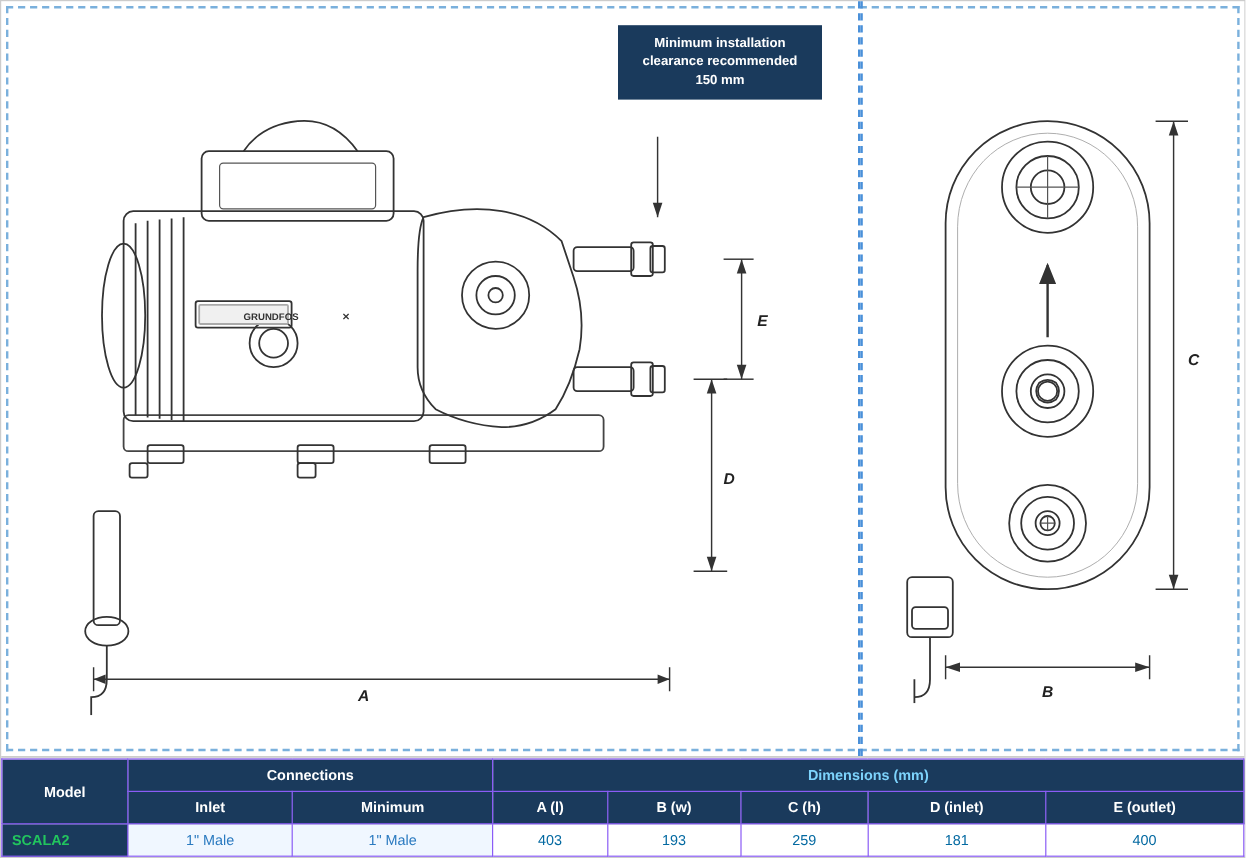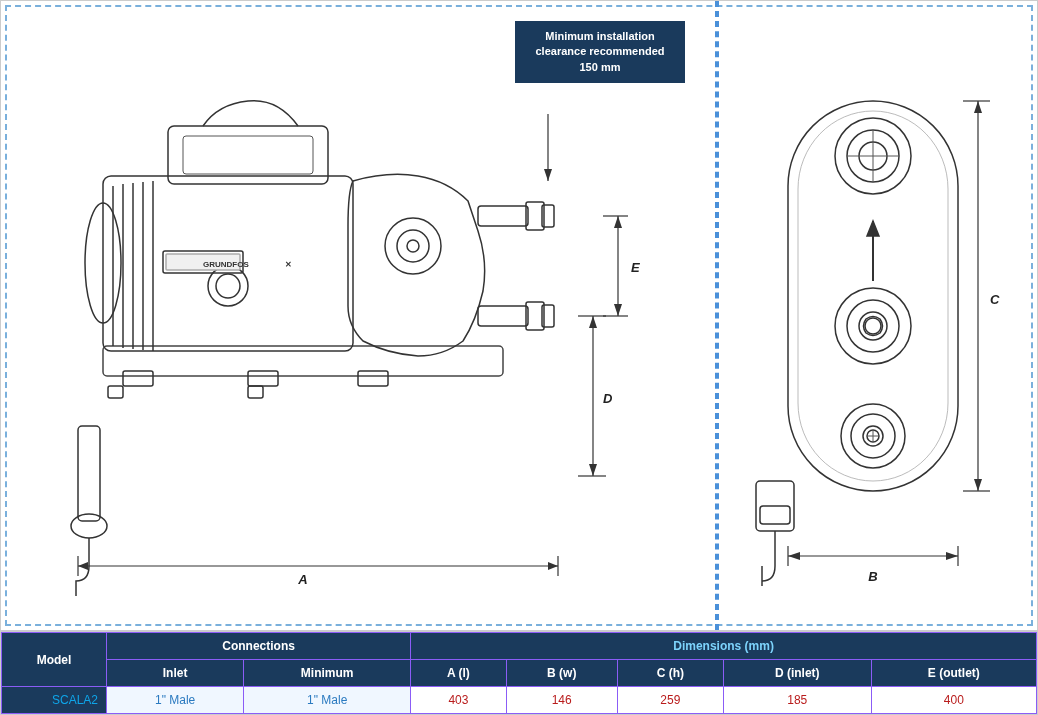--- a/index.html
+++ b/index.html
@@ -138,33 +138,33 @@
     }
 
     .th-sub {
       background: #1a3a5c;
       color: #fff;
       font-weight: bold;
     }
 
     .td-model-val {
       background: #1a3a5c;
-      color: #0ea5e9;
-      font-weight: normal;
-      text-align: right;
+      color: #22c55e;
+      font-weight: bold;
+      text-align: left;
       padding-left: 8px;
     }
 
     .td-val {
       color: #2a7ac0;
       background: #f0f7ff;
     }
 
     .td-val-white {
-      color: #b91c1c;
+      color: #0369a1;
       background: #fff;
     }
   </style>
 </head>
 <body>
 
 <div class="main-container">
 
   <div class="diagram-area">
     <div class="outer-border"></div>
@@ -341,22 +341,22 @@
           <th class="th-sub">D (inlet)</th>
           <th class="th-sub">E (outlet)</th>
         </tr>
       </thead>
       <tbody>
         <tr>
           <td class="td-model-val">SCALA2</td>
           <td class="td-val">1" Male</td>
           <td class="td-val">1" Male</td>
           <td class="td-val-white">403</td>
-          <td class="td-val-white">146</td>
+          <td class="td-val-white">193</td>
           <td class="td-val-white">259</td>
-          <td class="td-val-white">185</td>
+          <td class="td-val-white">181</td>
           <td class="td-val-white">400</td>
         </tr>
       </tbody>
     </table>
   </div>
 
 </div>
 
 </body></html>

